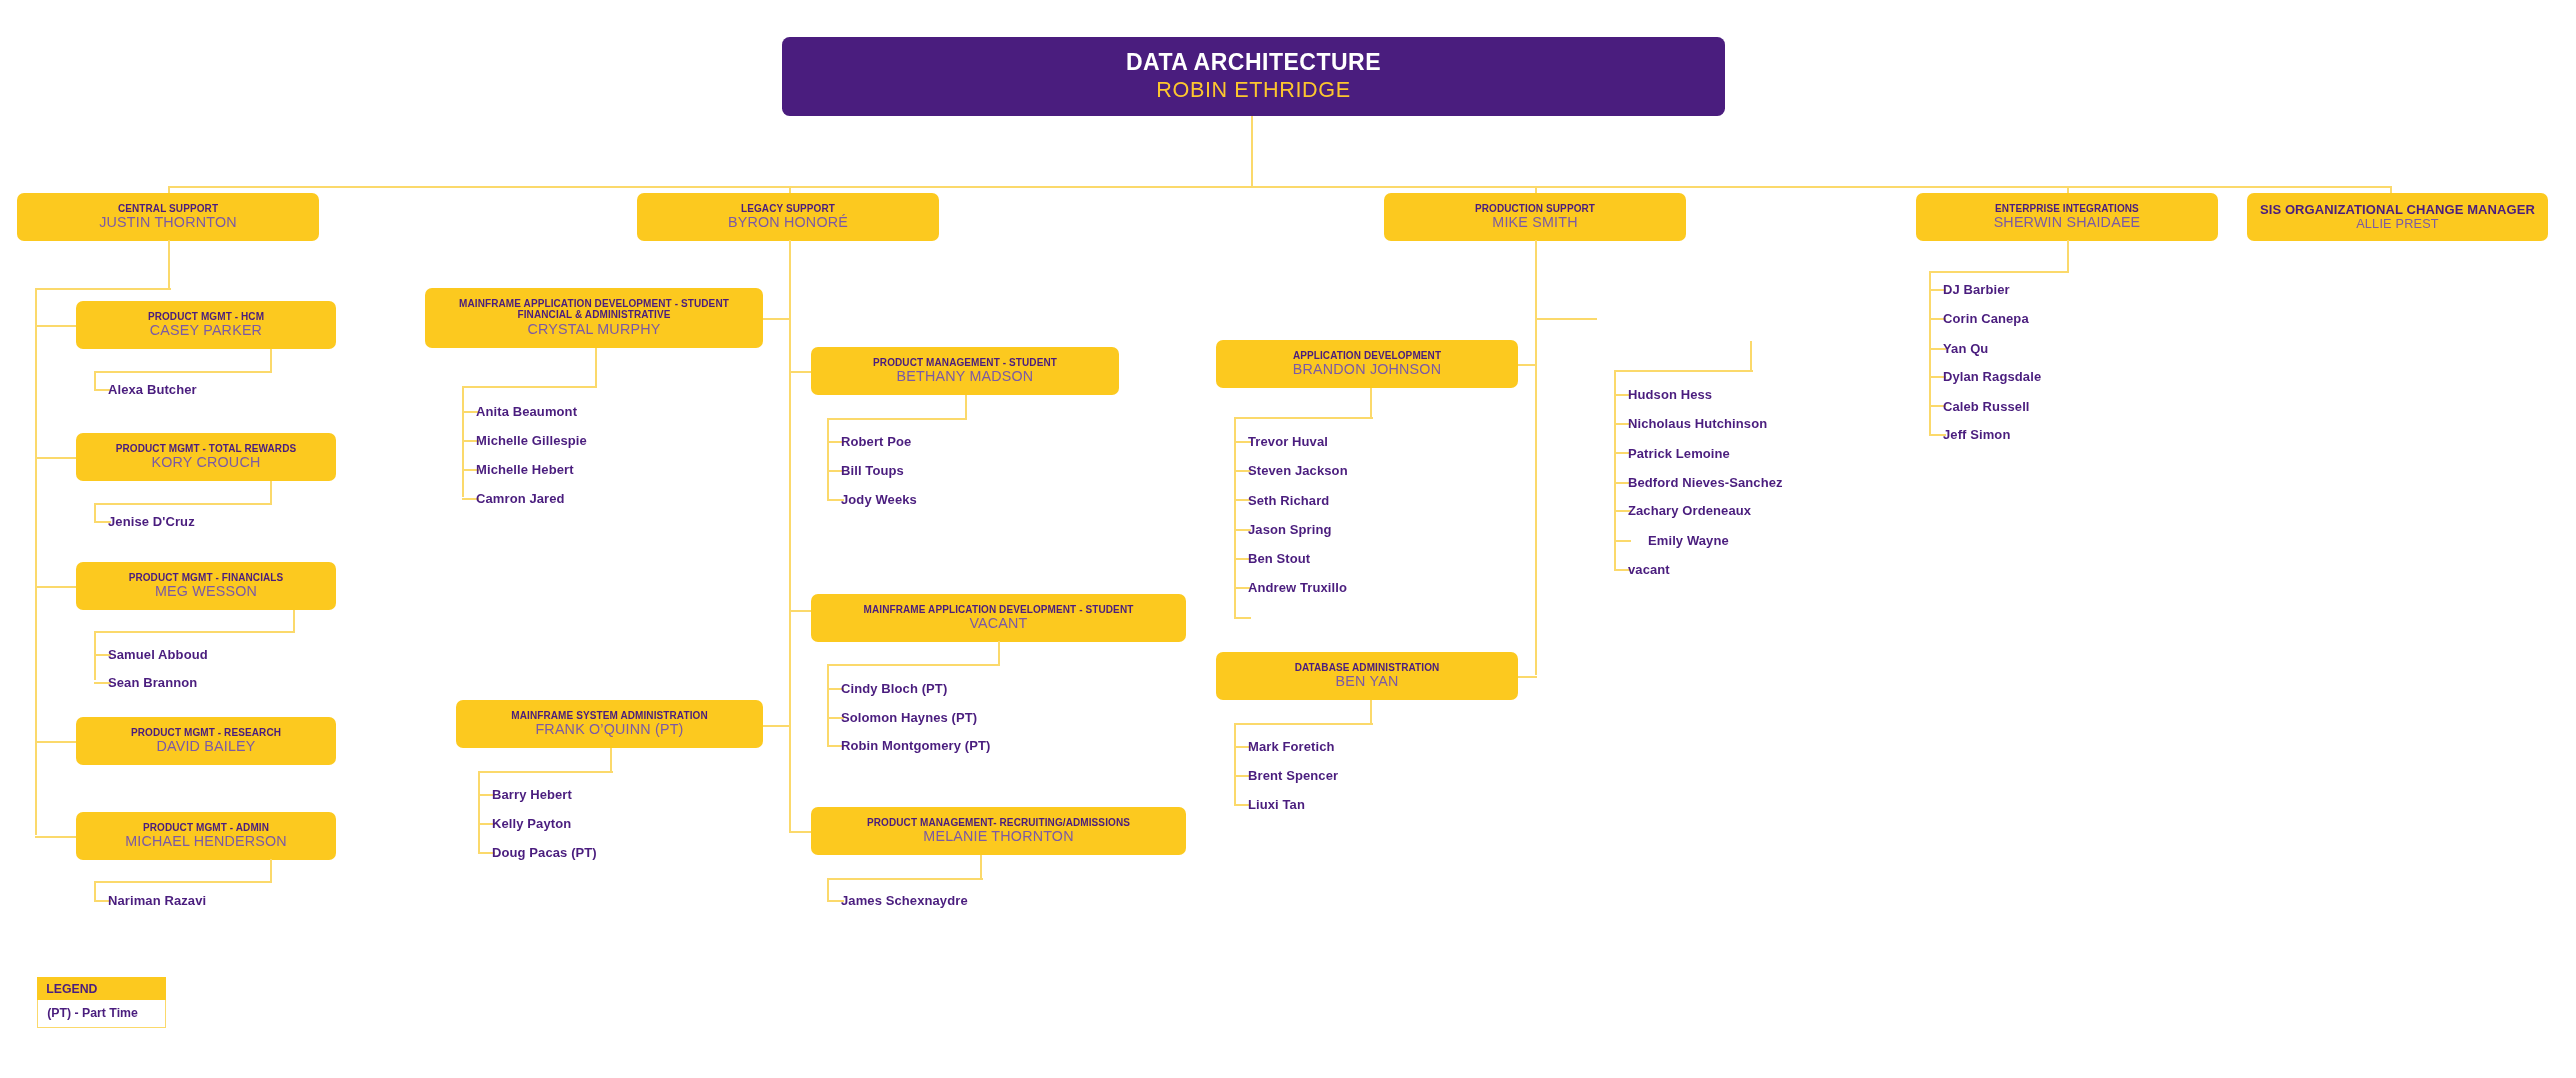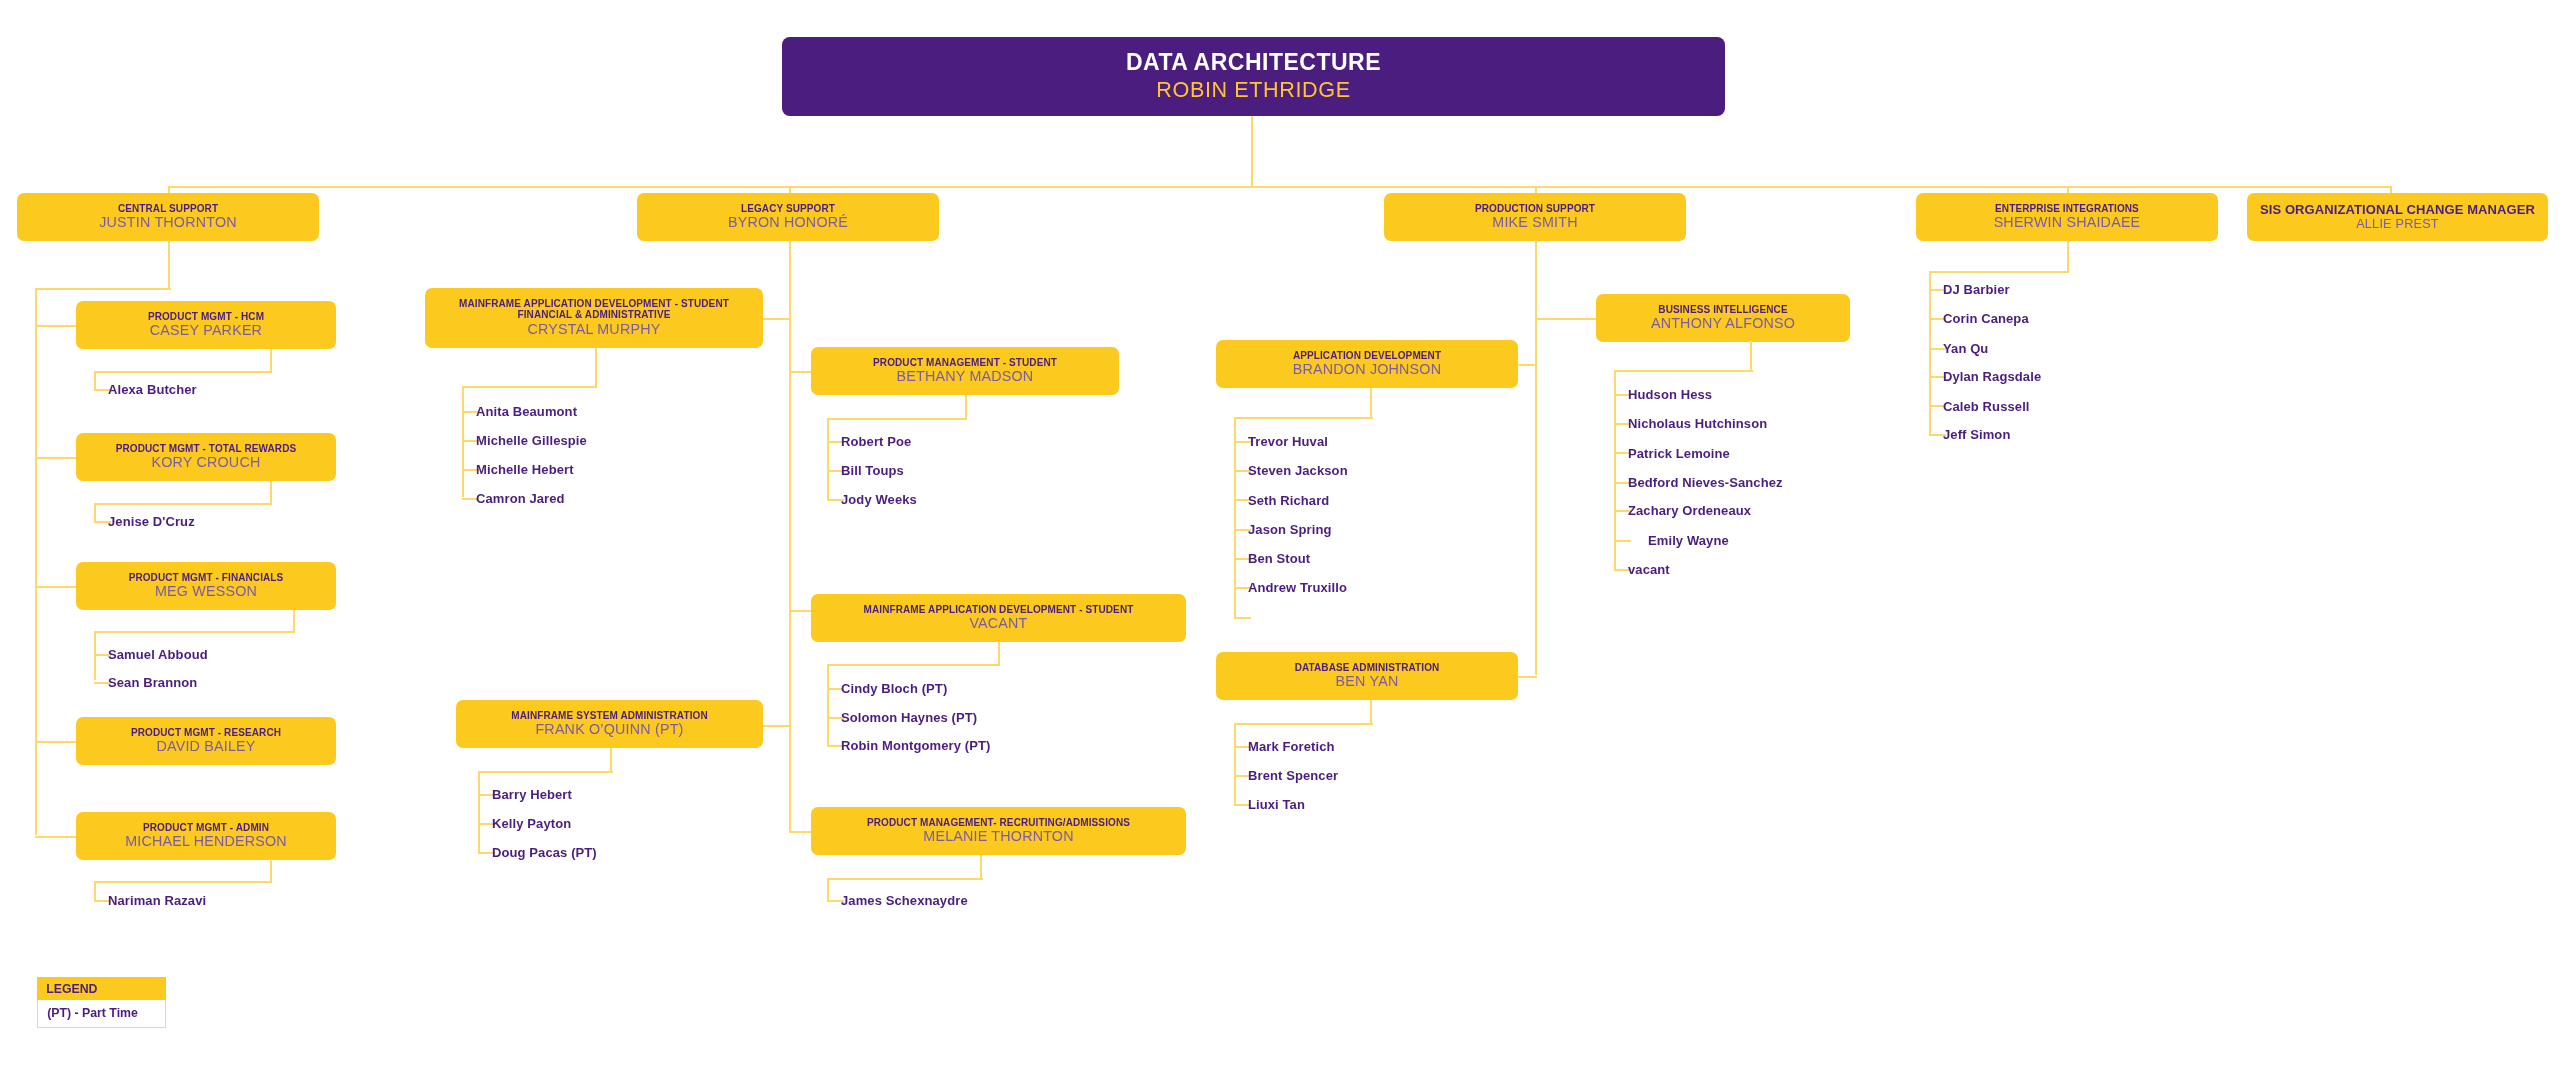--- a/index.html
+++ b/index.html
@@ -292,24 +292,20 @@
   <div class="ln v" style="left:1370px;top:700px;height:23px;"></div>
   <div class="ln h" style="left:1234px;top:723px;width:139px;"></div>
   <div class="ln v" style="left:1234px;top:723px;height:82px;"></div>
   <div class="ln h" style="left:1234px;top:746px;width:17px;"></div>
   <div class="ln h" style="left:1234px;top:775px;width:17px;"></div>
   <div class="ln h" style="left:1234px;top:804px;width:17px;"></div>
   <div class="leaf" style="left:1248px;top:739px;">Mark Foretich</div>
   <div class="leaf" style="left:1248px;top:768px;">Brent Spencer</div>
   <div class="leaf" style="left:1248px;top:797px;">Liuxi Tan</div>
 
-  <div class="box" style="left:1596px;top:294px;width:254px;height:48px;">
-    <div class="title">BUSINESS INTELLIGENCE</div>
-    <div class="name">ANTHONY ALFONSO</div>
-  </div>
   <div class="ln v" style="left:1750px;top:341px;height:28.5px;"></div>
   <div class="ln h" style="left:1614px;top:370px;width:139px;"></div>
   <div class="ln v" style="left:1614px;top:370px;height:199px;"></div>
   <div class="ln h" style="left:1614px;top:394px;width:17px;"></div>
   <div class="ln h" style="left:1614px;top:423px;width:17px;"></div>
   <div class="ln h" style="left:1614px;top:452px;width:17px;"></div>
   <div class="ln h" style="left:1614px;top:482px;width:17px;"></div>
   <div class="ln h" style="left:1614px;top:510px;width:17px;"></div>
   <div class="ln h" style="left:1614px;top:540px;width:17px;"></div>
   <div class="ln h" style="left:1614px;top:569px;width:17px;"></div>

